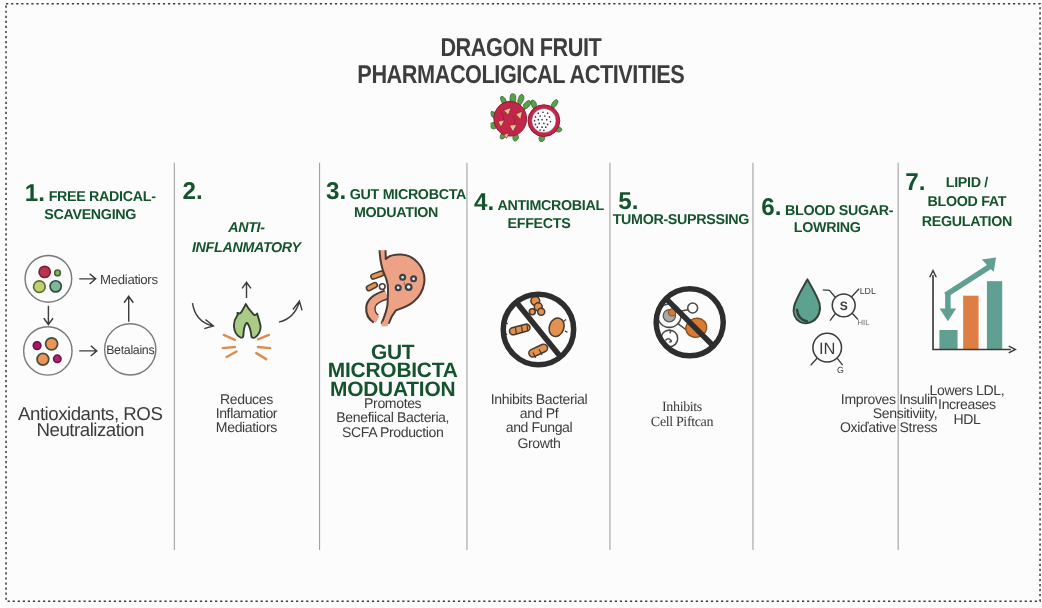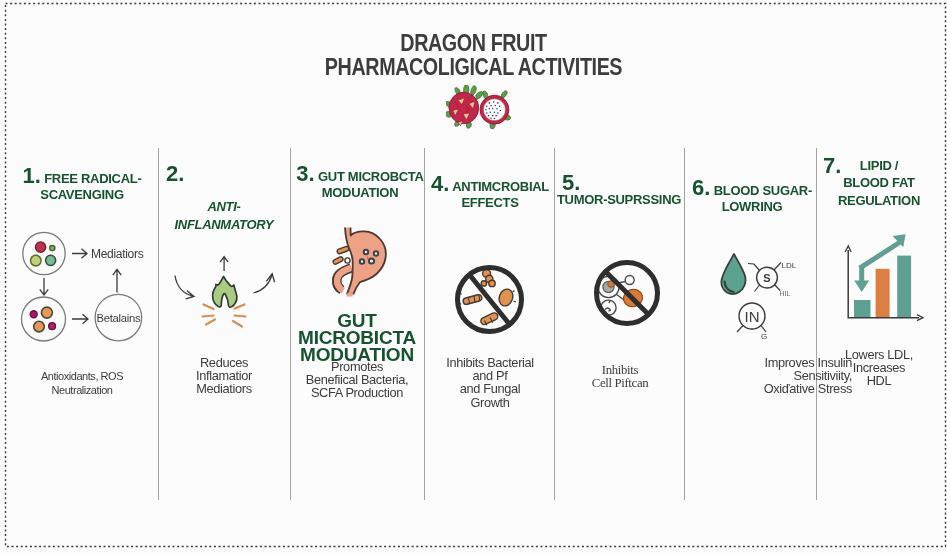--- a/index.html
+++ b/index.html
@@ -107,21 +107,21 @@
   <circle cx="38.1" cy="98.2" r="3.4" fill="#b0246c" stroke="#6d1044" stroke-width="1.4"></circle>
 
   <path d="M58 91 L73.5 91 M68.5 86.3 L74 91 L68.5 95.7" fill="none" stroke="#3c3c3c" stroke-width="1.3"></path>
 
   <circle cx="104.4" cy="89.6" r="23.3" fill="#fcfcfc" stroke="#7a7a7a" stroke-width="1.3"></circle>
   <text x="104.4" y="93.6" text-anchor="middle" font-size="11.3" fill="#3c3c3c" font-family="Liberation Sans" letter-spacing="-0.3">Betalains</text>
 
   <path d="M103 64.5 L103 42 M98.8 47.2 L103 41.3 L107.2 47.2" fill="none" stroke="#3c3c3c" stroke-width="1.3"></path>
 </svg>
 <div class="abs" style="left:91px;top:247px;width:60px;font-size:12px;color:#3c3c3c;letter-spacing:-0.3px;">Mediatiors</div>
-<div class="abs body-txt" style="left:8px;top:370px;width:148px;font-size:11px;line-height:13.8px;letter-spacing:-0.45px;">Antioxidants, ROS<br>Neutralization</div>
+<div class="abs body-txt" style="left:8px;top:370px;width:148px;font-size:17px;line-height:13.8px;letter-spacing:-0.45px;">Antioxidants, ROS<br>Neutralization</div>
 
 <div class="abs hd num" style="left:166px;top:162.5px;line-height:22px;">2.</div>
 <div class="abs hd" style="left:159px;top:198.3px;width:130px;line-height:18px;font-style:italic;">ANTI-<br>INFLANMATORY</div>
 <svg class="abs" style="left:168px;top:250px;" width="115" height="90" viewBox="0 0 115 90">
 
   <path d="M56.1 20.9 L56.1 7.5 M52.1 12.2 L56.1 6.6 L60.1 12.2" fill="none" stroke="#3c3c3c" stroke-width="1.3"></path>
 
   <path d="M7 25.5 Q9.5 42 24.5 46 M18.8 40.4 L26 46.4 L17.7 48.8" fill="none" stroke="#3c3c3c" stroke-width="1.3"></path>
 
   <path d="M85.6 42.8 Q99.5 39.5 103.9 25 M98.3 31.4 L104.2 23.7 L106.6 32.2" fill="none" stroke="#3c3c3c" stroke-width="1.3"></path>

